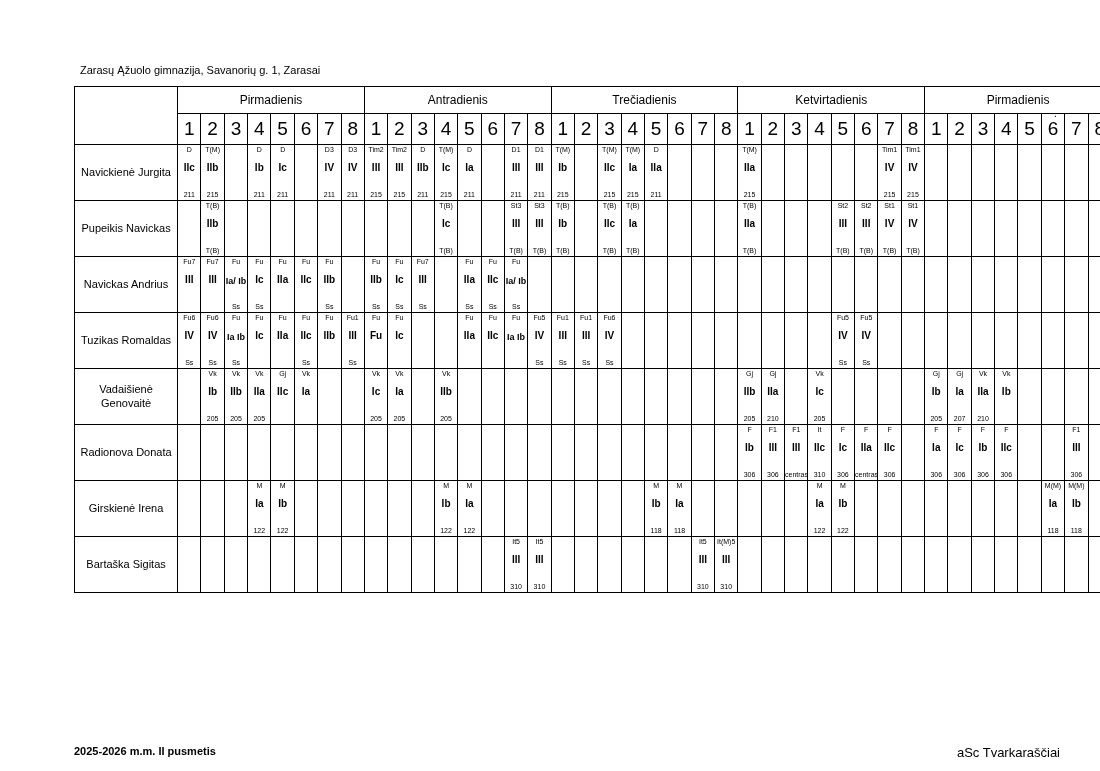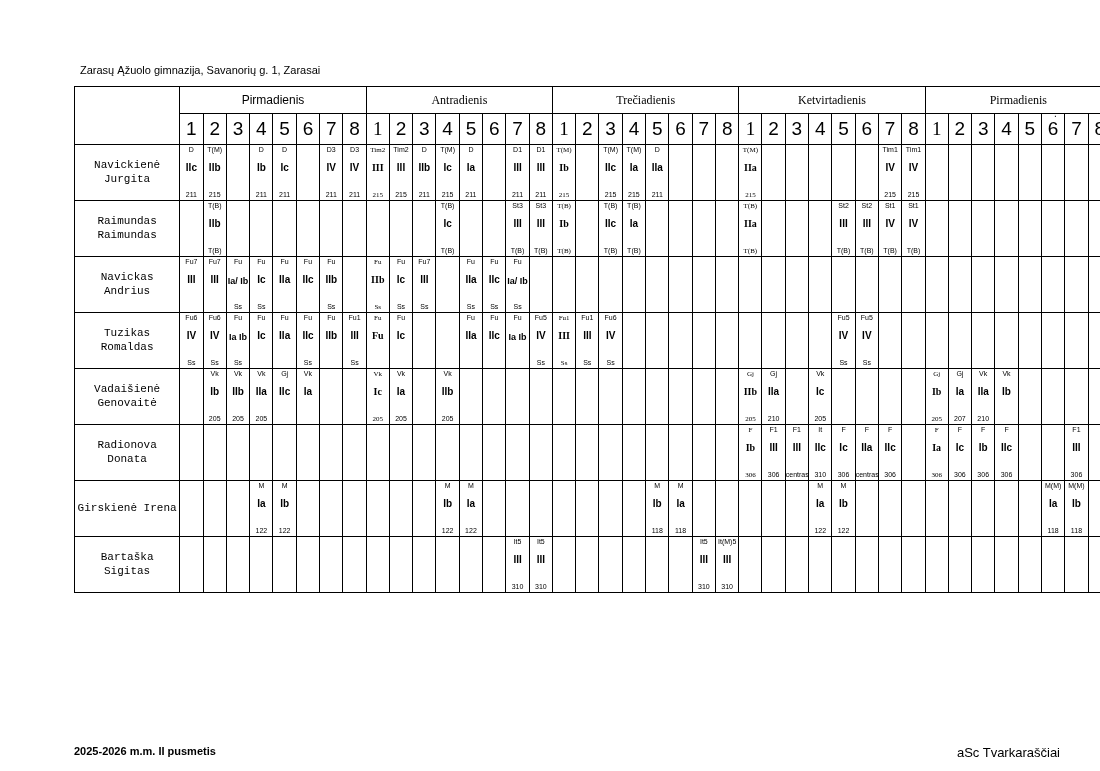--- a/index.html
+++ b/index.html
@@ -36,21 +36,20 @@
   }
   .periodhdr{
     font-size:19px;
     height:30px;
   }
   .namecell{
     font-size:11px;
     width:113px;
     padding:2px 4px;
     line-height:1.25;
-    font-family:Liberation Mono, monospace;
   }
   .lesson{
     width:25px;
     height:55px;
     position:relative;
   }
   .lesson .top{
     position:absolute;top:1px;left:0;right:0;
     font-size:7px;
     line-height:8px;
@@ -68,21 +67,21 @@
     font-size:9px;
     line-height:10px;
     margin-top:7px;
   }
   .lesson .bot{
     position:absolute;bottom:1px;left:0;right:0;
     font-size:7px;
     line-height:8px;
     white-space:nowrap;
   }
-  .sep{border-left:1px solid #000;font-family:Liberation Serif, serif;}
+  .sep{border-left:1px solid #000;}
   .footer-left{
     position:absolute;left:62px;top:745px;
     font-size:11px;
     font-weight:bold;
   }
   .footer-right{
     position:absolute;right:52px;top:745px;
     font-size:13px;
   }
   .dot{
@@ -271,21 +270,21 @@
             <td class="lesson sep"></td>
             <td class="lesson"></td>
             <td class="lesson"></td>
             <td class="lesson"></td>
             <td class="lesson"></td>
             <td class="lesson"></td>
             <td class="lesson"></td>
             <td class="lesson"></td>
           </tr>
           <tr>
-            <td class="namecell">Raimundas Raimundas</td>
+            <td class="namecell">Pupeikis Navickas</td>
             <td class="lesson"></td>
             <td class="lesson">
               <div class="top">T(B)</div>
               <div class="mid">IIb</div>
               <div class="bot">T(B)</div>
             </td>
             <td class="lesson"></td>
             <td class="lesson"></td>
             <td class="lesson"></td>
             <td class="lesson"></td>

